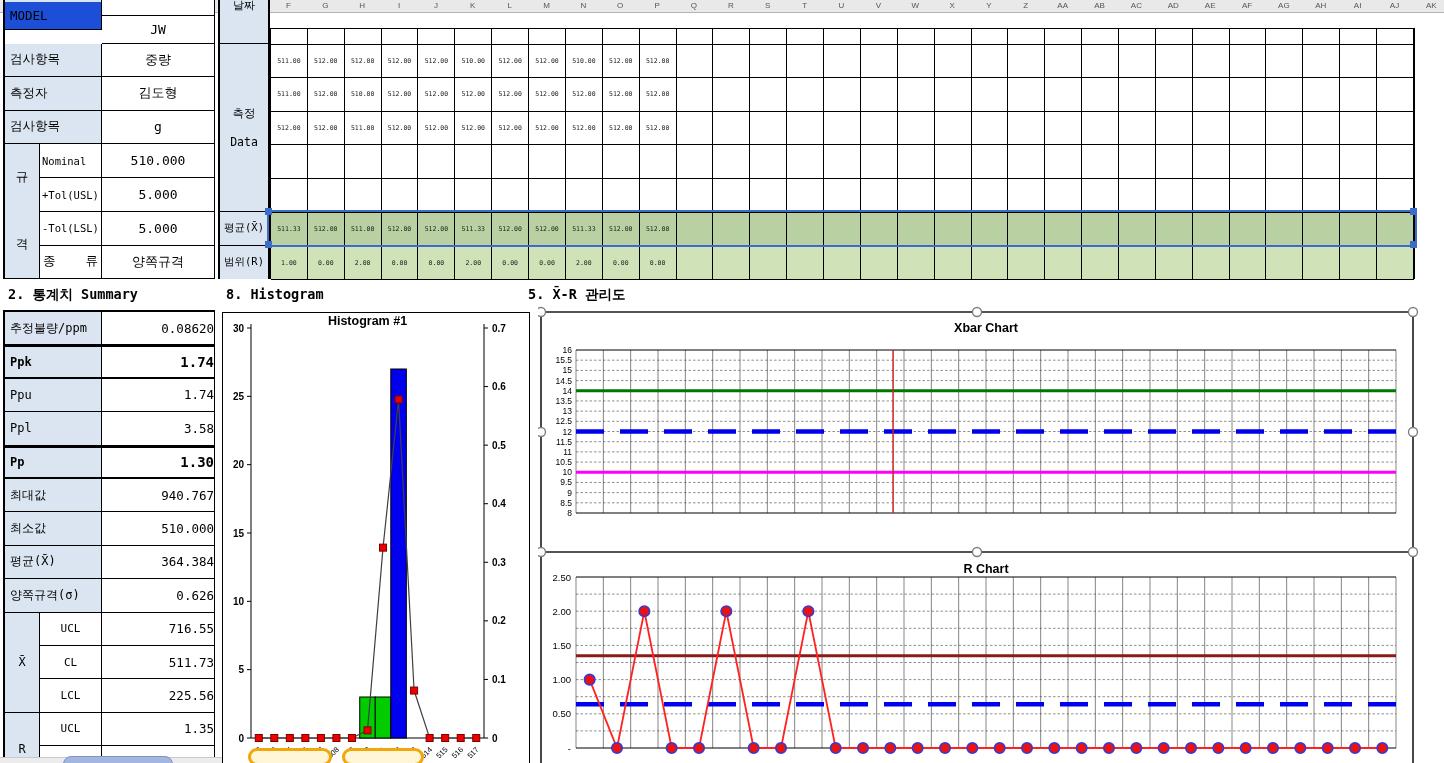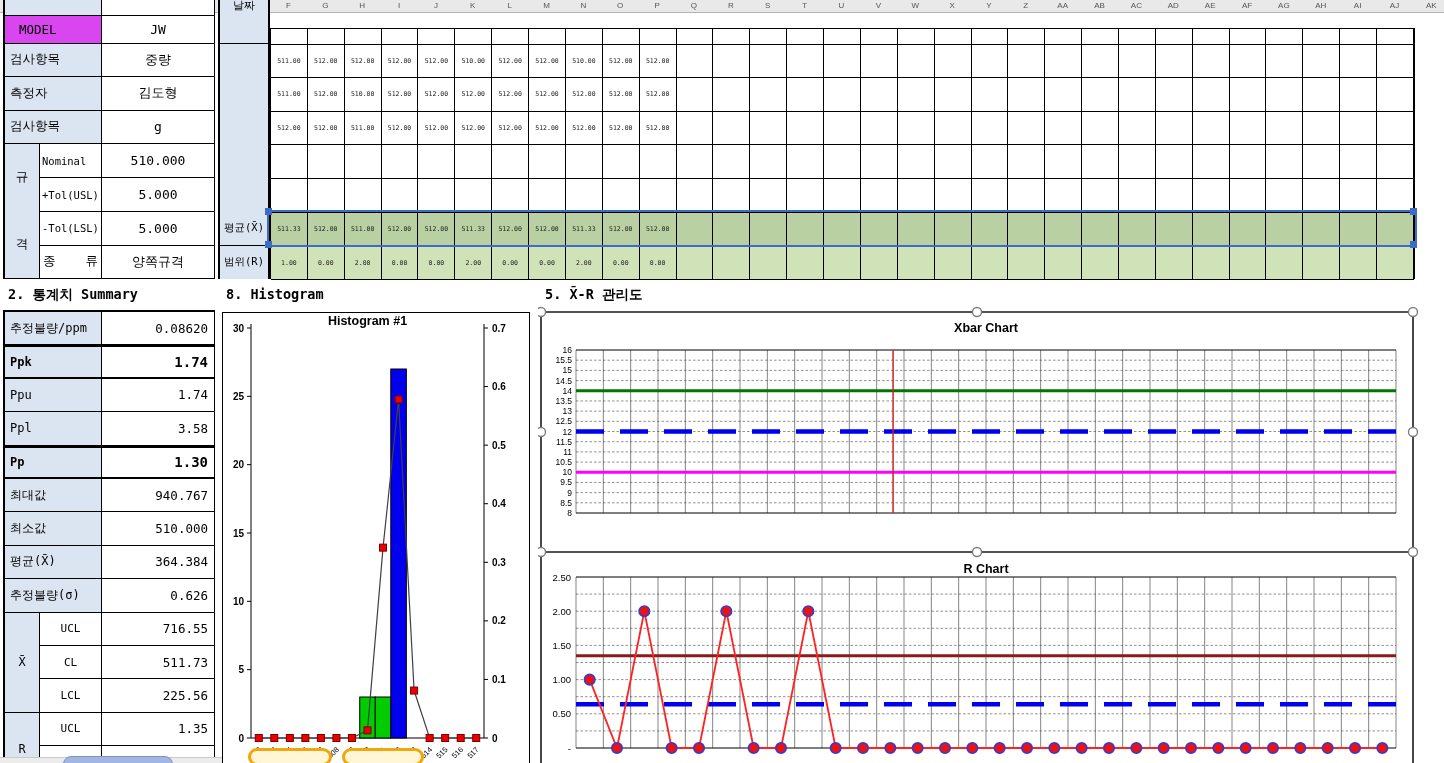--- a/index.html
+++ b/index.html
@@ -1,21 +1,21 @@
 <!DOCTYPE html>
 <html><head>
 <meta charset="utf-8">
 <style>
   html,body{margin:0;padding:0;background:#fff;}
   #app{position:relative;width:1444px;height:763px;overflow:hidden;background:#fff;
        font-family:"DejaVu Sans","Liberation Sans",sans-serif;}
   .abs{position:absolute;box-sizing:border-box;}
   .mono{font-family:"DejaVu Sans Mono","Liberation Mono",monospace;}
   .cell{display:flex;align-items:center;justify-content:center;color:#000;}
-  .cell.right{justify-content:flex-end;padding-right:6px;}
+  .cell.right{justify-content:flex-end;}
   .sec-title{position:absolute;top:286px;font-weight:bold;font-size:13.5px;color:#000;
              font-family:"DejaVu Sans Mono","Liberation Mono",monospace;white-space:nowrap;}
   #colheader{position:absolute;left:0;top:0;width:1444px;height:12px;background:#e9e9e9;
              border-bottom:1px solid #b3b3b3;}
   .colletter{position:absolute;top:0;font-size:8px;color:#555;transform:translateX(-50%);
              font-family:"Liberation Sans",sans-serif;line-height:11px;}
   svg text{font-family:"Liberation Sans","DejaVu Sans",sans-serif;}
 </style>
 </head>
 <body>
@@ -57,21 +57,21 @@
       <span class="colletter" style="left: 1283.89px;">AG</span>
       <span class="colletter" style="left: 1320.76px;">AH</span>
       <span class="colletter" style="left: 1357.63px;">AI</span>
       <span class="colletter" style="left: 1394.5px;">AJ</span>
       <span class="colletter" style="left: 1431.37px;">AK</span>
     </div>
   <div id="sheet" class="abs" style="left:0;top:0;width:1444px;height:763px;">
       <div class="abs " style="left: 3px; top: 0px; width: 212px; height: 279px; border-left: 2px solid rgb(0, 0, 0); border-right: 2px solid rgb(0, 0, 0); border-bottom: 2px solid rgb(0, 0, 0);">
         <div class="abs cell mono" style="left: 0px; top: 0px; width: 97px; height: 16px; background: rgb(219, 229, 241); border-right: 1px solid rgb(0, 0, 0); border-bottom: 1px solid rgb(0, 0, 0); font-size: 12px;"></div>
         <div class="abs cell mono" style="left: 97px; top: 0px; width: 113px; height: 16px; background: rgb(255, 255, 255); border-right: 1px solid rgb(0, 0, 0); border-bottom: 1px solid rgb(0, 0, 0); font-size: 12px;"></div>
-        <div class="abs cell mono" style="left: 0px; top: 16px; width: 97px; height: 27.5px; background: #d946ef; border-right: 1px solid rgb(0, 0, 0); border-bottom: 1px solid rgb(0, 0, 0); font-size: 12.5px; justify-content: flex-start; padding-left: 14px;">MODEL</div>
+        <div class="abs cell mono" style="left: 0px; top: 2px; width: 97px; height: 27.5px; background: #1d4ed8; border-right: 1px solid rgb(0, 0, 0); border-bottom: 1px solid rgb(0, 0, 0); font-size: 12.5px; justify-content: flex-start; padding-left: 5px;">MODEL</div>
         <div class="abs cell mono" style="left: 97px; top: 16px; width: 113px; height: 27.5px; background: rgb(255, 255, 255); border-right: 1px solid rgb(0, 0, 0); border-bottom: 1px solid rgb(0, 0, 0); font-size: 13px;">JW</div>
         <div class="abs cell mono" style="left: 0px; top: 43.5px; width: 97px; height: 33.5px; background: rgb(219, 229, 241); border-right: 1px solid rgb(0, 0, 0); border-bottom: 1px solid rgb(0, 0, 0); font-size: 12.5px; justify-content: flex-start; padding-left: 5px;">검사항목</div>
         <div class="abs cell mono" style="left: 97px; top: 43.5px; width: 113px; height: 33.5px; background: rgb(255, 255, 255); border-right: 1px solid rgb(0, 0, 0); border-bottom: 1px solid rgb(0, 0, 0); font-size: 13px;">중량</div>
         <div class="abs cell mono" style="left: 0px; top: 77px; width: 97px; height: 33.5px; background: rgb(219, 229, 241); border-right: 1px solid rgb(0, 0, 0); border-bottom: 1px solid rgb(0, 0, 0); font-size: 12.5px; justify-content: flex-start; padding-left: 5px;">측정자</div>
         <div class="abs cell mono" style="left: 97px; top: 77px; width: 113px; height: 33.5px; background: rgb(255, 255, 255); border-right: 1px solid rgb(0, 0, 0); border-bottom: 1px solid rgb(0, 0, 0); font-size: 13px;">김도형</div>
         <div class="abs cell mono" style="left: 0px; top: 110.5px; width: 97px; height: 33.5px; background: rgb(219, 229, 241); border-right: 1px solid rgb(0, 0, 0); border-bottom: 1px solid rgb(0, 0, 0); font-size: 12.5px; justify-content: flex-start; padding-left: 5px;">검사항목</div>
         <div class="abs cell mono" style="left: 97px; top: 110.5px; width: 113px; height: 33.5px; background: rgb(255, 255, 255); border-right: 1px solid rgb(0, 0, 0); border-bottom: 1px solid rgb(0, 0, 0); font-size: 13px;">g</div>
         <div class="abs cell mono" style="left: 0px; top: 144px; width: 35px; height: 135px; background: rgb(219, 229, 241); border-right: 1px solid rgb(0, 0, 0); border-bottom: 1px solid rgb(0, 0, 0); font-size: 12.5px; flex-direction: column; justify-content: space-around;">
           <span>규</span>
           <span>격</span>
@@ -81,20 +81,24 @@
         <div class="abs cell mono" style="left: 35px; top: 178px; width: 62px; height: 34px; background: rgb(255, 255, 255); border-right: 1px solid rgb(0, 0, 0); border-bottom: 1px solid rgb(0, 0, 0); font-size: 10.5px; justify-content: flex-start; padding-left: 2px;">+Tol(USL)</div>
         <div class="abs cell mono" style="left: 97px; top: 178px; width: 113px; height: 34px; background: rgb(255, 255, 255); border-right: 1px solid rgb(0, 0, 0); border-bottom: 1px solid rgb(0, 0, 0); font-size: 13px;">5.000</div>
         <div class="abs cell mono" style="left: 35px; top: 212px; width: 62px; height: 33.5px; background: rgb(255, 255, 255); border-right: 1px solid rgb(0, 0, 0); border-bottom: 1px solid rgb(0, 0, 0); font-size: 10.5px; justify-content: flex-start; padding-left: 2px;">-Tol(LSL)</div>
         <div class="abs cell mono" style="left: 97px; top: 212px; width: 113px; height: 33.5px; background: rgb(255, 255, 255); border-right: 1px solid rgb(0, 0, 0); border-bottom: 1px solid rgb(0, 0, 0); font-size: 13px;">5.000</div>
         <div class="abs cell mono" style="left: 35px; top: 245.5px; width: 62px; height: 33.5px; background: rgb(255, 255, 255); border-right: 1px solid rgb(0, 0, 0); border-bottom: 1px solid rgb(0, 0, 0); font-size: 12.5px; white-space: pre;">종    류</div>
         <div class="abs cell mono" style="left: 97px; top: 245.5px; width: 113px; height: 33.5px; background: rgb(255, 255, 255); border-right: 1px solid rgb(0, 0, 0); border-bottom: 1px solid rgb(0, 0, 0); font-size: 13px;">양쪽규격</div>
       </div>
       <div class="abs " style="left: 218px; top: 0px; width: 52px; height: 279px; border-left: 2px solid rgb(0, 0, 0); border-right: 2px solid rgb(0, 0, 0); background: rgb(219, 229, 241);">
         <div class="abs cell mono" style="left: 0px; top: 0px; width: 48px; height: 43.5px; border-bottom: 1px solid rgb(0, 0, 0); overflow: hidden; font-size: 11px;">
           <span style="position: relative; top: -16px;">날짜</span>
+        </div>
+        <div class="abs cell mono" style="left: 0px; top: 43.5px; width: 48px; height: 168.5px; border-bottom: 1px solid rgb(0, 0, 0); flex-direction: column; justify-content: center; gap: 14px; font-size: 11.5px;">
+          <span>측정</span>
+          <span>Data</span>
         </div>
         <div class="abs cell mono" style="left: 0px; top: 212px; width: 48px; height: 33.5px; border-bottom: 1px solid rgb(0, 0, 0); font-size: 10.5px;">평균(X̄)</div>
         <div class="abs cell mono" style="left: 0px; top: 245.5px; width: 48px; height: 33.5px; font-size: 10.5px;">범위(R)</div>
       </div>
       <div class="abs " style="left: 270px; top: 28px; width: 1145px; height: 251px; border-left: 1px solid rgb(0, 0, 0); border-top: 1px solid rgb(0, 0, 0);">
         <div class="abs cell mono" style="left: 0px; top: 0px; width: 36.87px; height: 15.5px; background: rgb(255, 255, 255); border-right: 1px solid rgb(0, 0, 0); border-bottom: 1px solid rgb(0, 0, 0); font-size: 6.5px; color: rgb(34, 34, 34);"></div>
         <div class="abs cell mono" style="left: 36.87px; top: 0px; width: 36.87px; height: 15.5px; background: rgb(255, 255, 255); border-right: 1px solid rgb(0, 0, 0); border-bottom: 1px solid rgb(0, 0, 0); font-size: 6.5px; color: rgb(34, 34, 34);"></div>
         <div class="abs cell mono" style="left: 73.74px; top: 0px; width: 36.87px; height: 15.5px; background: rgb(255, 255, 255); border-right: 1px solid rgb(0, 0, 0); border-bottom: 1px solid rgb(0, 0, 0); font-size: 6.5px; color: rgb(34, 34, 34);"></div>
         <div class="abs cell mono" style="left: 110.61px; top: 0px; width: 36.87px; height: 15.5px; background: rgb(255, 255, 255); border-right: 1px solid rgb(0, 0, 0); border-bottom: 1px solid rgb(0, 0, 0); font-size: 6.5px; color: rgb(34, 34, 34);"></div>
         <div class="abs cell mono" style="left: 147.48px; top: 0px; width: 36.87px; height: 15.5px; background: rgb(255, 255, 255); border-right: 1px solid rgb(0, 0, 0); border-bottom: 1px solid rgb(0, 0, 0); font-size: 6.5px; color: rgb(34, 34, 34);"></div>
@@ -359,21 +363,21 @@
         <div class="abs cell mono" style="left: 0px; top: 100.2px; width: 97px; height: 33.4px; background: rgb(219, 229, 241); border-right: 1px solid rgb(0, 0, 0); border-bottom: 1px solid rgb(0, 0, 0); font-size: 12px; font-weight: normal; justify-content: flex-start; padding-left: 5px;">Ppl</div>
         <div class="abs cell mono right" style="left: 97px; top: 100.2px; width: 113px; height: 33.4px; background: rgb(255, 255, 255); border-right: 1px solid rgb(0, 0, 0); border-bottom: 1px solid rgb(0, 0, 0); font-size: 12.5px; font-weight: normal;">3.58</div>
         <div class="abs cell mono" style="left: 0px; top: 133.6px; width: 97px; height: 33.4px; background: rgb(219, 229, 241); border-right: 1px solid rgb(0, 0, 0); border-bottom: 2px solid rgb(0, 0, 0); font-size: 12px; font-weight: bold; justify-content: flex-start; padding-left: 5px; border-top: 2px solid rgb(0, 0, 0);">Pp</div>
         <div class="abs cell mono right" style="left: 97px; top: 133.6px; width: 113px; height: 33.4px; background: rgb(255, 255, 255); border-right: 1px solid rgb(0, 0, 0); border-bottom: 2px solid rgb(0, 0, 0); font-size: 14px; font-weight: bold; border-top: 2px solid rgb(0, 0, 0);">1.30</div>
         <div class="abs cell mono" style="left: 0px; top: 167px; width: 97px; height: 33.4px; background: rgb(219, 229, 241); border-right: 1px solid rgb(0, 0, 0); border-bottom: 1px solid rgb(0, 0, 0); font-size: 12px; font-weight: normal; justify-content: flex-start; padding-left: 5px;">최대값</div>
         <div class="abs cell mono right" style="left: 97px; top: 167px; width: 113px; height: 33.4px; background: rgb(255, 255, 255); border-right: 1px solid rgb(0, 0, 0); border-bottom: 1px solid rgb(0, 0, 0); font-size: 12.5px; font-weight: normal;">940.767</div>
         <div class="abs cell mono" style="left: 0px; top: 200.4px; width: 97px; height: 33.4px; background: rgb(219, 229, 241); border-right: 1px solid rgb(0, 0, 0); border-bottom: 1px solid rgb(0, 0, 0); font-size: 12px; font-weight: normal; justify-content: flex-start; padding-left: 5px;">최소값</div>
         <div class="abs cell mono right" style="left: 97px; top: 200.4px; width: 113px; height: 33.4px; background: rgb(255, 255, 255); border-right: 1px solid rgb(0, 0, 0); border-bottom: 1px solid rgb(0, 0, 0); font-size: 12.5px; font-weight: normal;">510.000</div>
         <div class="abs cell mono" style="left: 0px; top: 233.8px; width: 97px; height: 33.4px; background: rgb(219, 229, 241); border-right: 1px solid rgb(0, 0, 0); border-bottom: 1px solid rgb(0, 0, 0); font-size: 12px; font-weight: normal; justify-content: flex-start; padding-left: 5px;">평균(X̄)</div>
         <div class="abs cell mono right" style="left: 97px; top: 233.8px; width: 113px; height: 33.4px; background: rgb(255, 255, 255); border-right: 1px solid rgb(0, 0, 0); border-bottom: 1px solid rgb(0, 0, 0); font-size: 12.5px; font-weight: normal;">364.384</div>
-        <div class="abs cell mono" style="left: 0px; top: 267.2px; width: 97px; height: 33.4px; background: rgb(219, 229, 241); border-right: 1px solid rgb(0, 0, 0); border-bottom: 1px solid rgb(0, 0, 0); font-size: 12px; font-weight: normal; justify-content: flex-start; padding-left: 5px;">추정불량(σ)</div>
+        <div class="abs cell mono" style="left: 0px; top: 267.2px; width: 97px; height: 33.4px; background: rgb(219, 229, 241); border-right: 1px solid rgb(0, 0, 0); border-bottom: 1px solid rgb(0, 0, 0); font-size: 12px; font-weight: normal; justify-content: flex-start; padding-left: 5px;">양쪽규격(σ)</div>
         <div class="abs cell mono right" style="left: 97px; top: 267.2px; width: 113px; height: 33.4px; background: rgb(255, 255, 255); border-right: 1px solid rgb(0, 0, 0); border-bottom: 1px solid rgb(0, 0, 0); font-size: 12.5px; font-weight: normal;">0.626</div>
         <div class="abs cell mono" style="left: 0px; top: 300.6px; width: 35px; height: 100.2px; background: rgb(219, 229, 241); border-right: 1px solid rgb(0, 0, 0); border-bottom: 1px solid rgb(0, 0, 0); font-size: 12px; font-weight: normal;">X̄</div>
         <div class="abs cell mono" style="left: 35px; top: 300.6px; width: 62px; height: 33.4px; background: rgb(255, 255, 255); border-right: 1px solid rgb(0, 0, 0); border-bottom: 1px solid rgb(0, 0, 0); font-size: 11px; font-weight: normal;">UCL</div>
         <div class="abs cell mono right" style="left: 97px; top: 300.6px; width: 113px; height: 33.4px; background: rgb(255, 255, 255); border-right: 1px solid rgb(0, 0, 0); border-bottom: 1px solid rgb(0, 0, 0); font-size: 12.5px; font-weight: normal;">716.55</div>
         <div class="abs cell mono" style="left: 35px; top: 334px; width: 62px; height: 33.4px; background: rgb(255, 255, 255); border-right: 1px solid rgb(0, 0, 0); border-bottom: 1px solid rgb(0, 0, 0); font-size: 11px; font-weight: normal;">CL</div>
         <div class="abs cell mono right" style="left: 97px; top: 334px; width: 113px; height: 33.4px; background: rgb(255, 255, 255); border-right: 1px solid rgb(0, 0, 0); border-bottom: 1px solid rgb(0, 0, 0); font-size: 12.5px; font-weight: normal;">511.73</div>
         <div class="abs cell mono" style="left: 35px; top: 367.4px; width: 62px; height: 33.4px; background: rgb(255, 255, 255); border-right: 1px solid rgb(0, 0, 0); border-bottom: 1px solid rgb(0, 0, 0); font-size: 11px; font-weight: normal;">LCL</div>
         <div class="abs cell mono right" style="left: 97px; top: 367.4px; width: 113px; height: 33.4px; background: rgb(255, 255, 255); border-right: 1px solid rgb(0, 0, 0); border-bottom: 1px solid rgb(0, 0, 0); font-size: 12.5px; font-weight: normal;">225.56</div>
         <div class="abs cell mono" style="left: 0px; top: 400.8px; width: 35px; height: 73.48px; background: rgb(219, 229, 241); border-right: 1px solid rgb(0, 0, 0); border-bottom: 1px solid rgb(0, 0, 0); font-size: 12px; font-weight: normal;">R</div>
         <div class="abs cell mono" style="left: 35px; top: 400.8px; width: 62px; height: 33.4px; background: rgb(255, 255, 255); border-right: 1px solid rgb(0, 0, 0); border-bottom: 1px solid rgb(0, 0, 0); font-size: 11px; font-weight: normal;">UCL</div>
@@ -618,14 +622,14 @@
           <circle cx="439" cy="246" r="4.5" fill="#fff" stroke="#7f7f7f" stroke-width="1.4"></circle>
           <circle cx="875" cy="246" r="4.5" fill="#fff" stroke="#7f7f7f" stroke-width="1.4"></circle>
         </svg></div>
       <div class="abs " style="left: 0px; top: 757px; width: 222px; height: 6px; background: rgb(236, 236, 236); border-top: 1px solid rgb(201, 201, 201); z-index: 6;"></div>
       <div class="abs " style="left: 63px; top: 756px; width: 110px; height: 16px; background: rgb(163, 182, 224); border: 1px solid rgb(126, 148, 200); border-radius: 8px; z-index: 7;"></div>
       <div class="abs " style="left: 248px; top: 748px; width: 84px; height: 18px; background: rgb(255, 246, 216); border: 3px solid rgb(240, 167, 10); border-radius: 9px; z-index: 7;"></div>
       <div class="abs " style="left: 342px; top: 748px; width: 82px; height: 18px; background: rgb(255, 246, 216); border: 3px solid rgb(240, 167, 10); border-radius: 9px; z-index: 7;"></div>
     </div>
   <div class="sec-title" style="left:8px">2. 통계치 Summary</div>
   <div class="sec-title" style="left:226px">8. Histogram</div>
-  <div class="sec-title" style="left:545px">5. X̄-R 관리도</div>
+  <div class="sec-title" style="left:528px">5. X̄-R 관리도</div>
 </div>
 
 </body></html>

